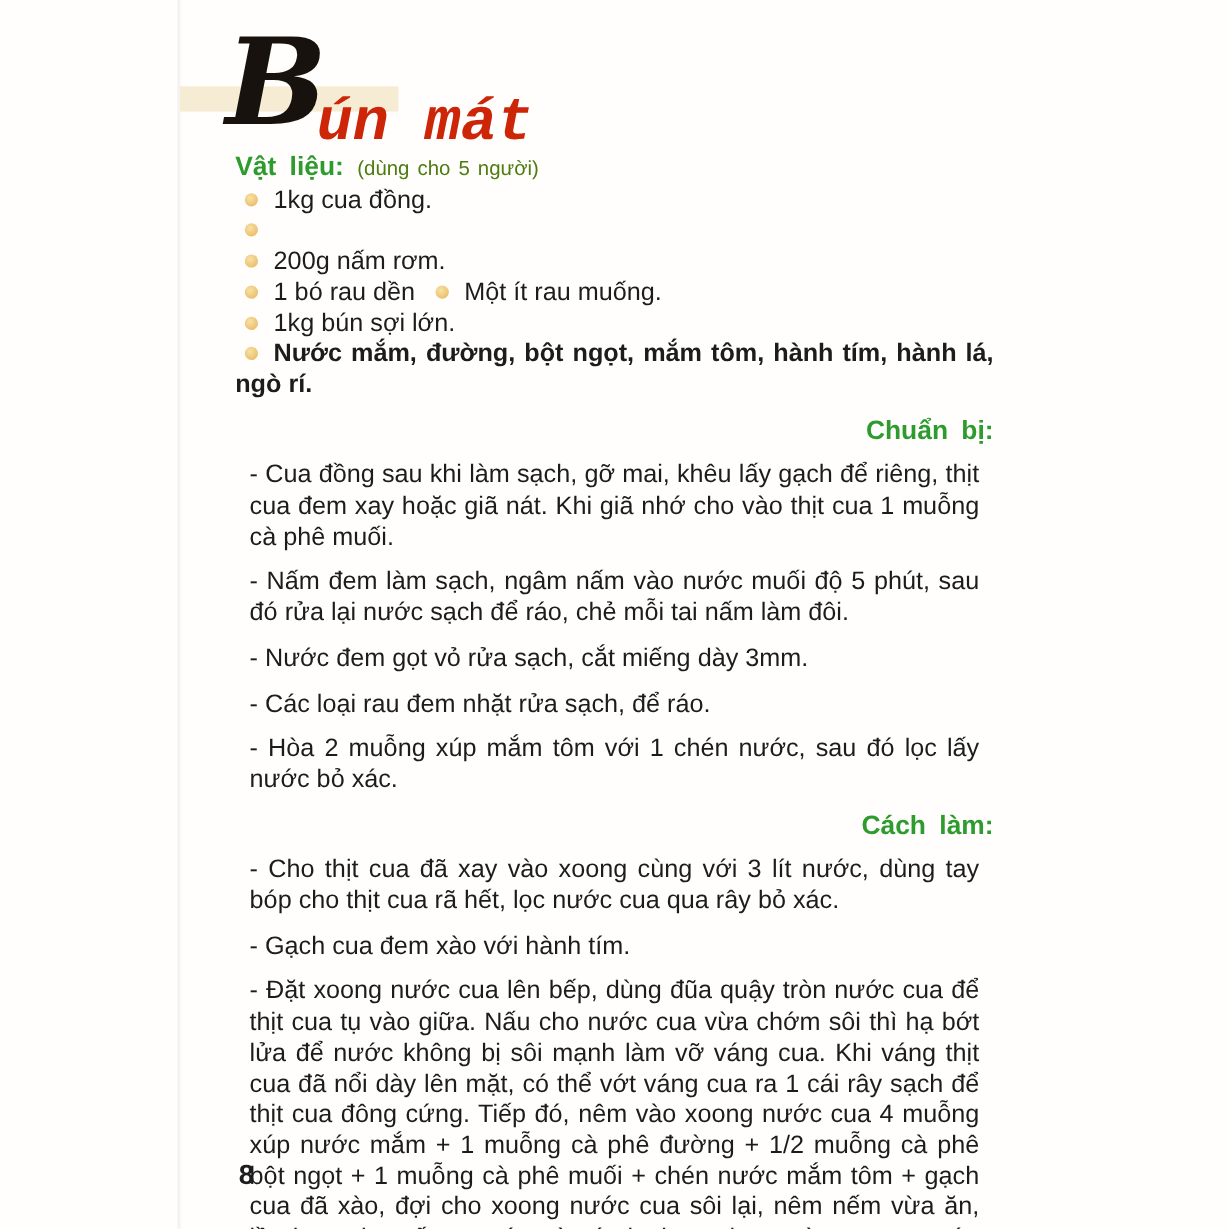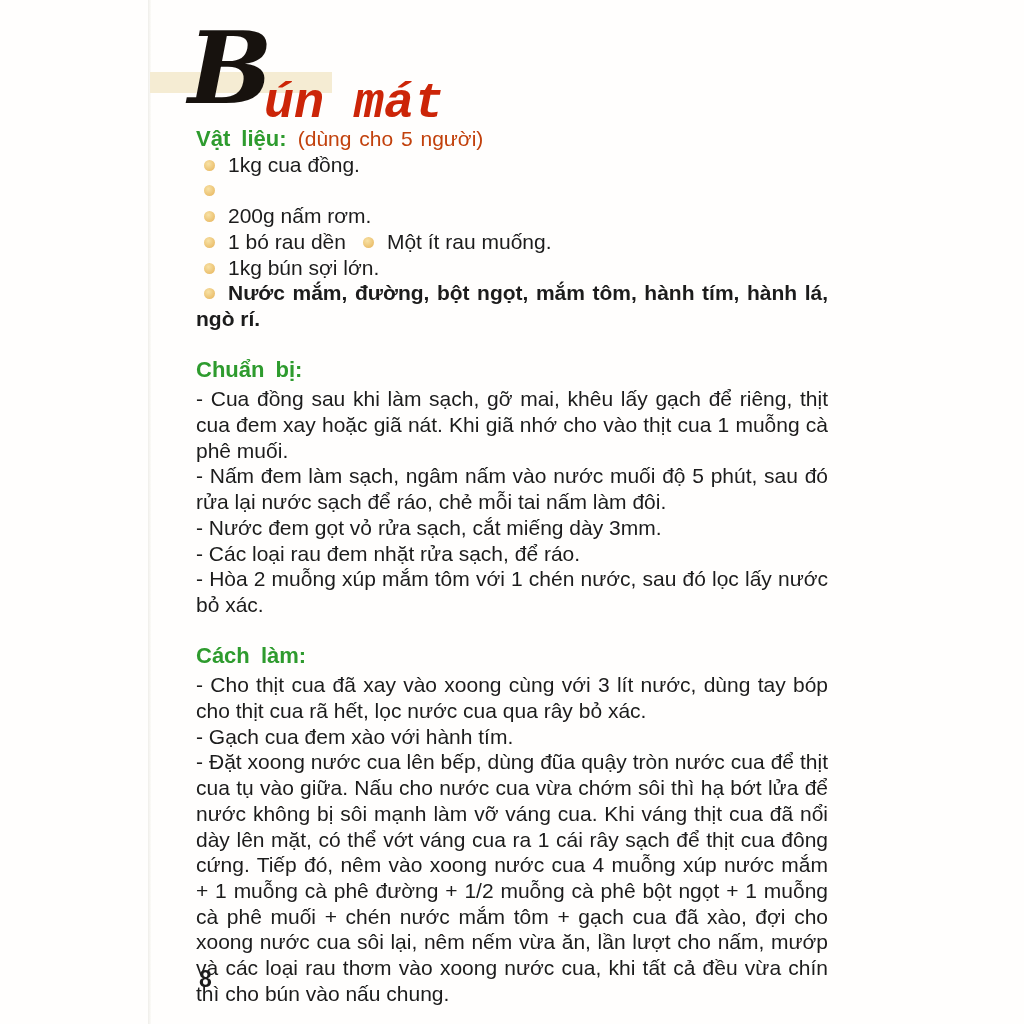--- a/index.html
+++ b/index.html
@@ -71,27 +71,28 @@
     color: #1c1c1c;
   }
   .sect {
     margin: 0;
     font-weight: bold;
     font-size: 22px;
     color: #2e9b2e;
     word-spacing: 5px;
   }
   .sect.gap {
-    margin-top: 25px;
+    margin-top: 12px;
     margin-bottom: 4px;
+    text-align: right;
   }
   .sect .note {
     font-weight: normal;
-    color: #c2410c;
-    font-size: 21px;
+    color: #4d7c0f;
+    font-size: 17px;
     word-spacing: 2px;
   }
   .li {
     margin: 0;
   }
   .li.just {
     text-align: justify;
     font-weight: bold;
   }
   .dot {
@@ -101,21 +102,21 @@
     border-radius: 50%;
     background: radial-gradient(circle at 40% 35%, #f8e2a6, #e6b257);
     margin: 0 13px 0 8px;
     position: relative;
     top: -1px;
   }
   .dot.dot2 {
     margin-left: 17px;
   }
   .para {
-    margin: 0;
+    margin: 12px;
     text-align: justify;
   }
   .pagenum {
     position: absolute;
     left: 199px;
     top: 966px;
     font-size: 23px;
     font-weight: bold;
     color: #1c1c1c;
   }

